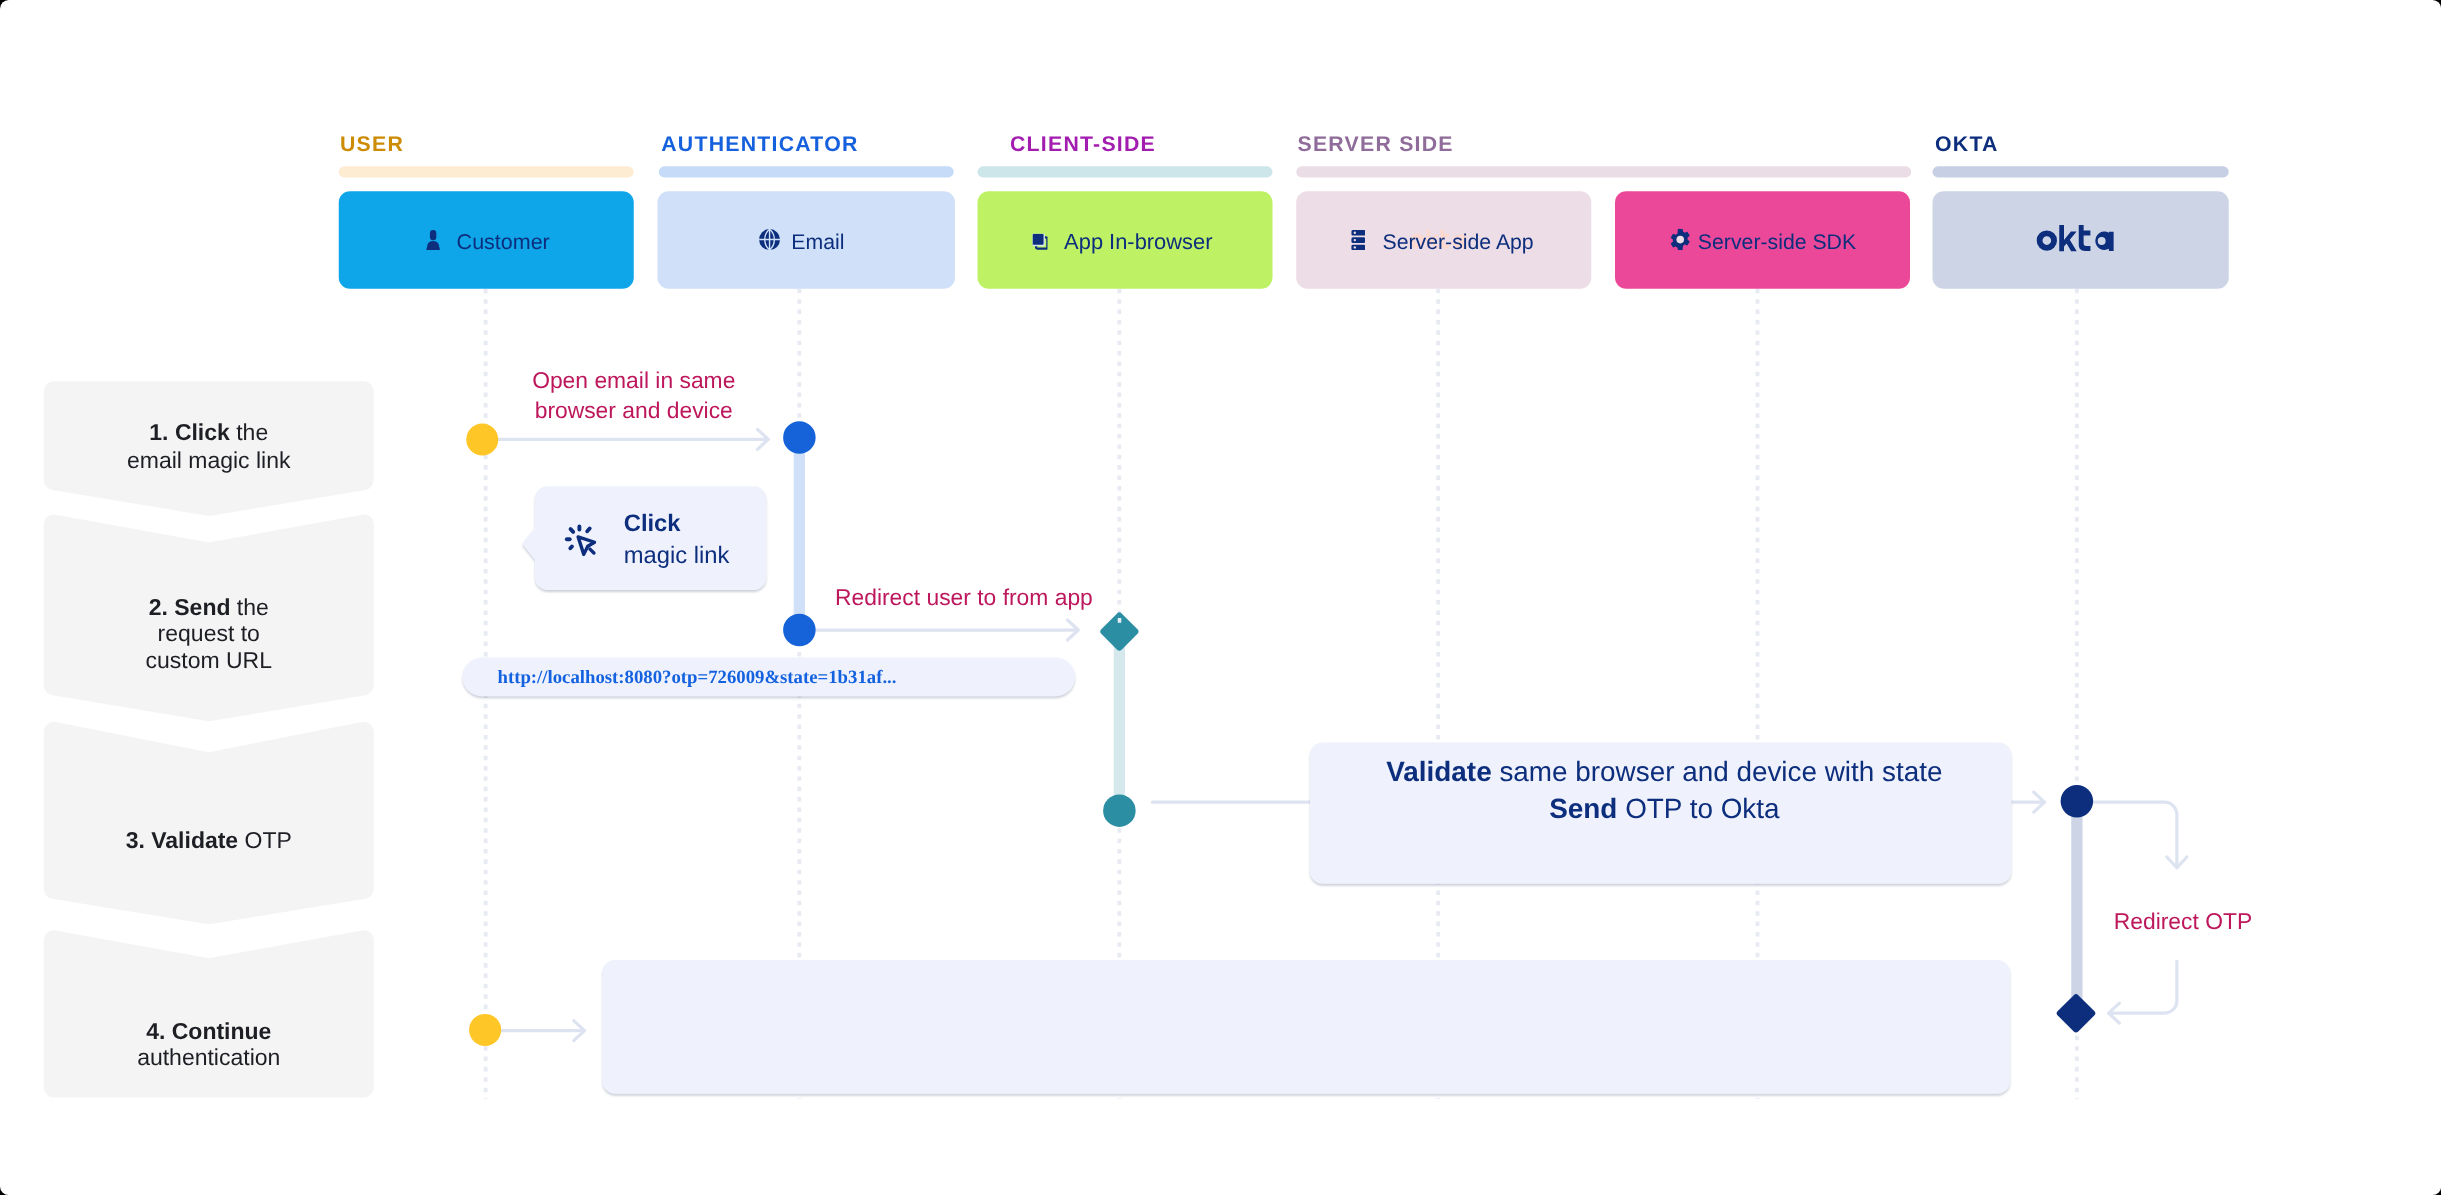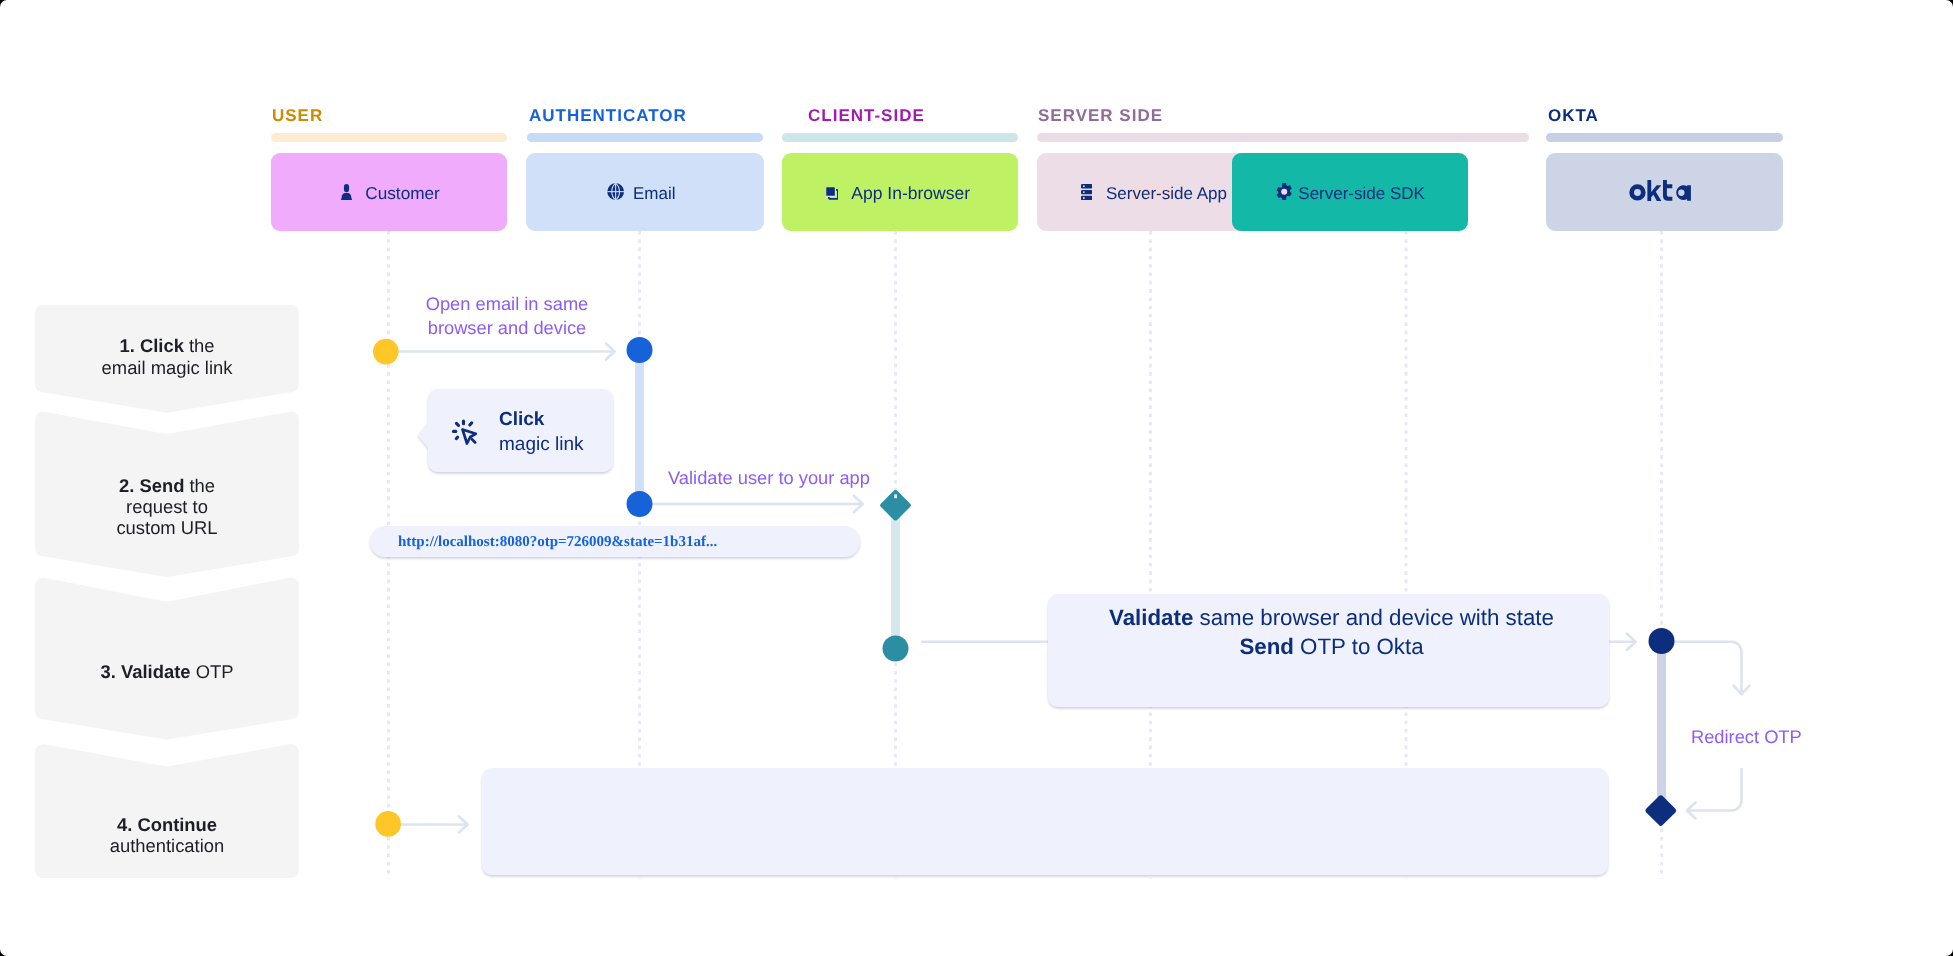--- a/index.html
+++ b/index.html
@@ -21,21 +21,21 @@
   
   .step-txt{position:absolute;text-align:center;font-size:18.4px;color:#1d1f24;
             line-height:21.2px;width:264px;left:35px;}
   .step-txt b{font-weight:bold;}
 
   
   .msgtext{position:absolute;color:#0d2e7d;white-space:nowrap;font-size:22.3px;line-height:29.2px;}
   .msgtext b{font-weight:bold;}
   .urltext{position:absolute;font-family:Liberation Serif, serif;font-size:15px;
            color:#1462e0;white-space:nowrap;line-height:15px;font-weight:bold;}
-  .arrowlabel{position:absolute;font-size:18px;color:#8b5cf6;line-height:24px;white-space:nowrap;}
+  .arrowlabel{position:absolute;font-size:18px;color:#be185d;line-height:24px;white-space:nowrap;}
   .calltext{position:absolute;color:#0d2e7d;font-size:19px;line-height:24.7px;white-space:nowrap;}
   .calltext b{font-weight:bold;}
 </style>
 </head>
 <body>
 
 <div id="page">
 
   <svg id="flow" width="1953" height="956" viewBox="0 0 1953 956" style="position:absolute;left:0;top:0">
 
@@ -105,21 +105,21 @@
       <path d="M1659 796.1 a2.6 2.6 0 0 1 3.6 0 l12.8 12.7 a2.6 2.6 0 0 1 0 3.6
                  l-12.8 12.7 a2.6 2.6 0 0 1 -3.6 0 l-12.8 -12.7 a2.6 2.6 0 0 1 0 -3.6 z" fill="#0d2e7d"></path>
       <circle cx="388.1" cy="823.9" r="12.8" fill="#ffc627"></circle>
       <rect x="894.2" y="494.4" width="2.8" height="3.8" fill="#e9edf4"></rect>
     </g>
   </svg>
 
   <div>
     <div class="col-title" style="left:272px;top:107px;color:#cc8b02" style-color="#cc8b02">USER</div>
     <div class="col-bar" style="left:271px;width:236px;background:#fdecd2"></div>
-    <div class="lane" style="left:271px;background:#f0abfc">
+    <div class="lane" style="left:271px;background:#0ea5e9">
       <div class="lane-inner">
         <svg class="lane-icon" style="left:69.3px;top:31px" width="13" height="16" viewBox="0 0 13 16" fill="#0d2e7d">
           <rect x="3.95" y="0" width="5.1" height="8.1" rx="2.55"></rect>
           <path d="M6.5 8.7c-2.55 0-3.9 1.0-4.35 2.65L1.0 16h11l-1.15-4.65C10.4 9.7 9.05 8.7 6.5 8.7z"></path>
         </svg>
         <span class="lane-label" style="left:94.3px;top:31.5px;font-size:17.2px">Customer</span>
       </div>
     </div>
   </div>
 
@@ -171,21 +171,21 @@
           <rect x="0" y="0" width="12" height="4.65" rx="1.3"></rect>
           <rect x="0" y="6.18" width="12" height="4.65" rx="1.3"></rect>
           <rect x="0" y="12.35" width="12" height="4.65" rx="1.3"></rect>
           <circle cx="3.0" cy="2.33" r="1.0" fill="#eddde6"></circle>
           <circle cx="3.0" cy="8.5" r="1.0" fill="#eddde6"></circle>
           <circle cx="3.0" cy="14.67" r="1.0" fill="#eddde6"></circle>
         </svg>
         <span class="lane-label" style="left:69px;top:31.5px">Server-side App</span>
       </div>
     </div>
-    <div class="lane" style="left:1232px;background:#14b8a6">
+    <div class="lane" style="left:1292px;background:#ec4899">
       <div class="lane-inner">
         <svg class="lane-icon" style="left:43.6px;top:29.6px" width="16.4" height="17.4" viewBox="0 0 17 18" fill="#0d2e7d">
           <path d="M6.55 0h3.9l.33 2.33 1.5.87 2.2-.79 1.95 3.38-1.82 1.5v1.74l1.82 1.5-1.95 3.38-2.2-.79-1.5.87L10.45 18h-3.9l-.33-2.33-1.5-.87-2.2.79L.57 12.21l1.82-1.5V8.97L.57 7.47l1.95-3.38 2.2.79 1.5-.87z"></path>
           <circle cx="8.5" cy="9" r="3.15" fill="#eddde6"></circle>
         </svg>
         <span class="lane-label" style="left:66.3px;top:31.5px">Server-side SDK</span>
       </div>
     </div>
   </div>
 
@@ -218,21 +218,21 @@
   </div>
   <div class="step-txt" style="top:813.9px">
     <div><b><span>4.</span> <span>Continue</span></b><span></span></div>
     <div>authentication</div>
   </div>
 
   <div class="arrowlabel" style="left:424px;top:292px;text-align:center;width:166px;font-size:18.3px">
     <div>Open email in same</div>
     <div>browser and device</div>
   </div>
-  <div class="arrowlabel" style="left:668px;top:466px;font-size:18.3px">Validate user to your app</div>
+  <div class="arrowlabel" style="left:668px;top:466px;font-size:18.3px">Redirect user to from app</div>
   <div class="arrowlabel" style="left:1691px;top:725px;font-size:18.3px">Redirect OTP</div>
 
   <div class="urltext" style="left:398px;top:535px">http://localhost:8080?otp=726009&amp;state=1b31af...</div>
 
   <svg style="position:absolute;left:451px;top:419px" width="26" height="26" viewBox="0 0 26 26" fill="none" stroke="#0d2e7d" stroke-width="3.1" stroke-linecap="round" stroke-linejoin="round">
     <path d="M12.50 2.15 L12.50 4.65"></path>
     <path d="M5.45 4.32 L7.55 6.48"></path>
     <path d="M2.45 12.40 L4.75 12.40"></path>
     <path d="M5.25 19.65 L6.55 18.15"></path>
     <path d="M18.76 5.97 L20.74 3.83"></path>

